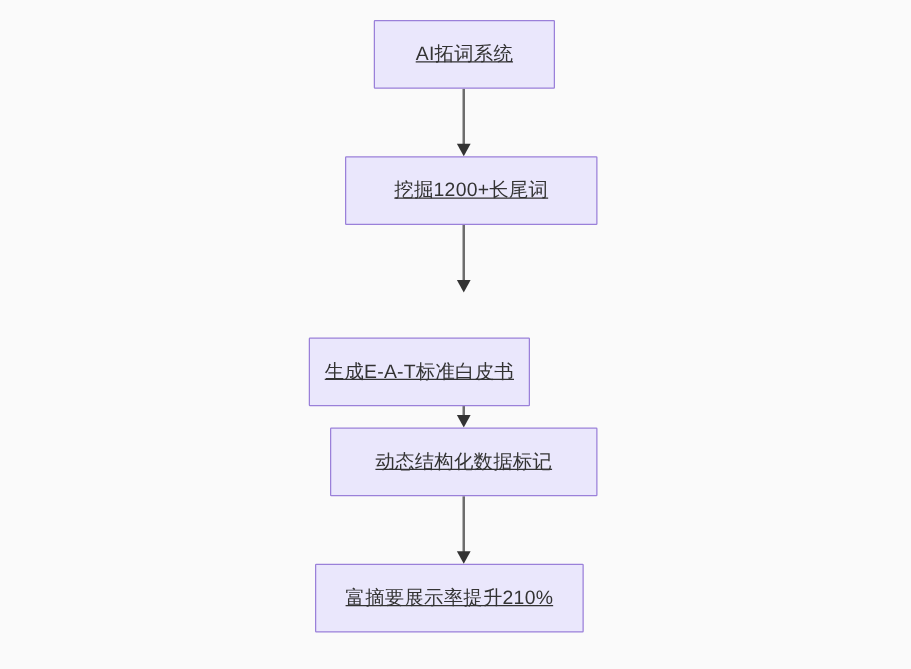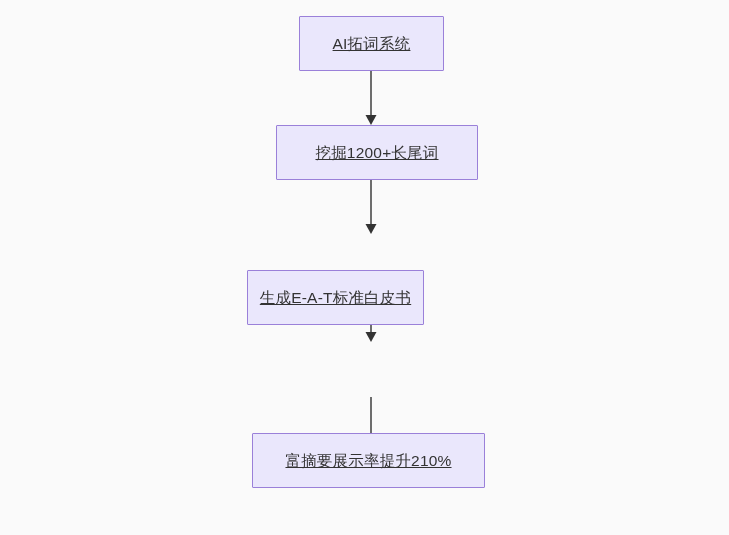--- a/index.html
+++ b/index.html
@@ -87,18 +87,21 @@
   </div>
 
   <div class="node" style="left:276px;top:125px;width:202px;height:55px;">
     <span class="node-label">挖掘1200+长尾词</span>
   </div>
 
   <div class="node" style="left:247px;top:234px;width:177px;height:55px;margin-top:36px;">
     <span class="node-label">生成E-A-T标准白皮书</span>
   </div>
 
+  <div class="node" style="left:264px;top:342px;width:214px;height:55px;">
+    <span class="node-label">动态结构化数据标记</span>
+  </div>
 
-  <div class="node" style="left:252px;top:433px;width:233px;height:55px;">
+  <div class="node" style="left:252px;top:451px;width:215px;height:55px;">
     <span class="node-label">富摘要展示率提升210%</span>
   </div>
 
 </div>
 
 </body></html>

